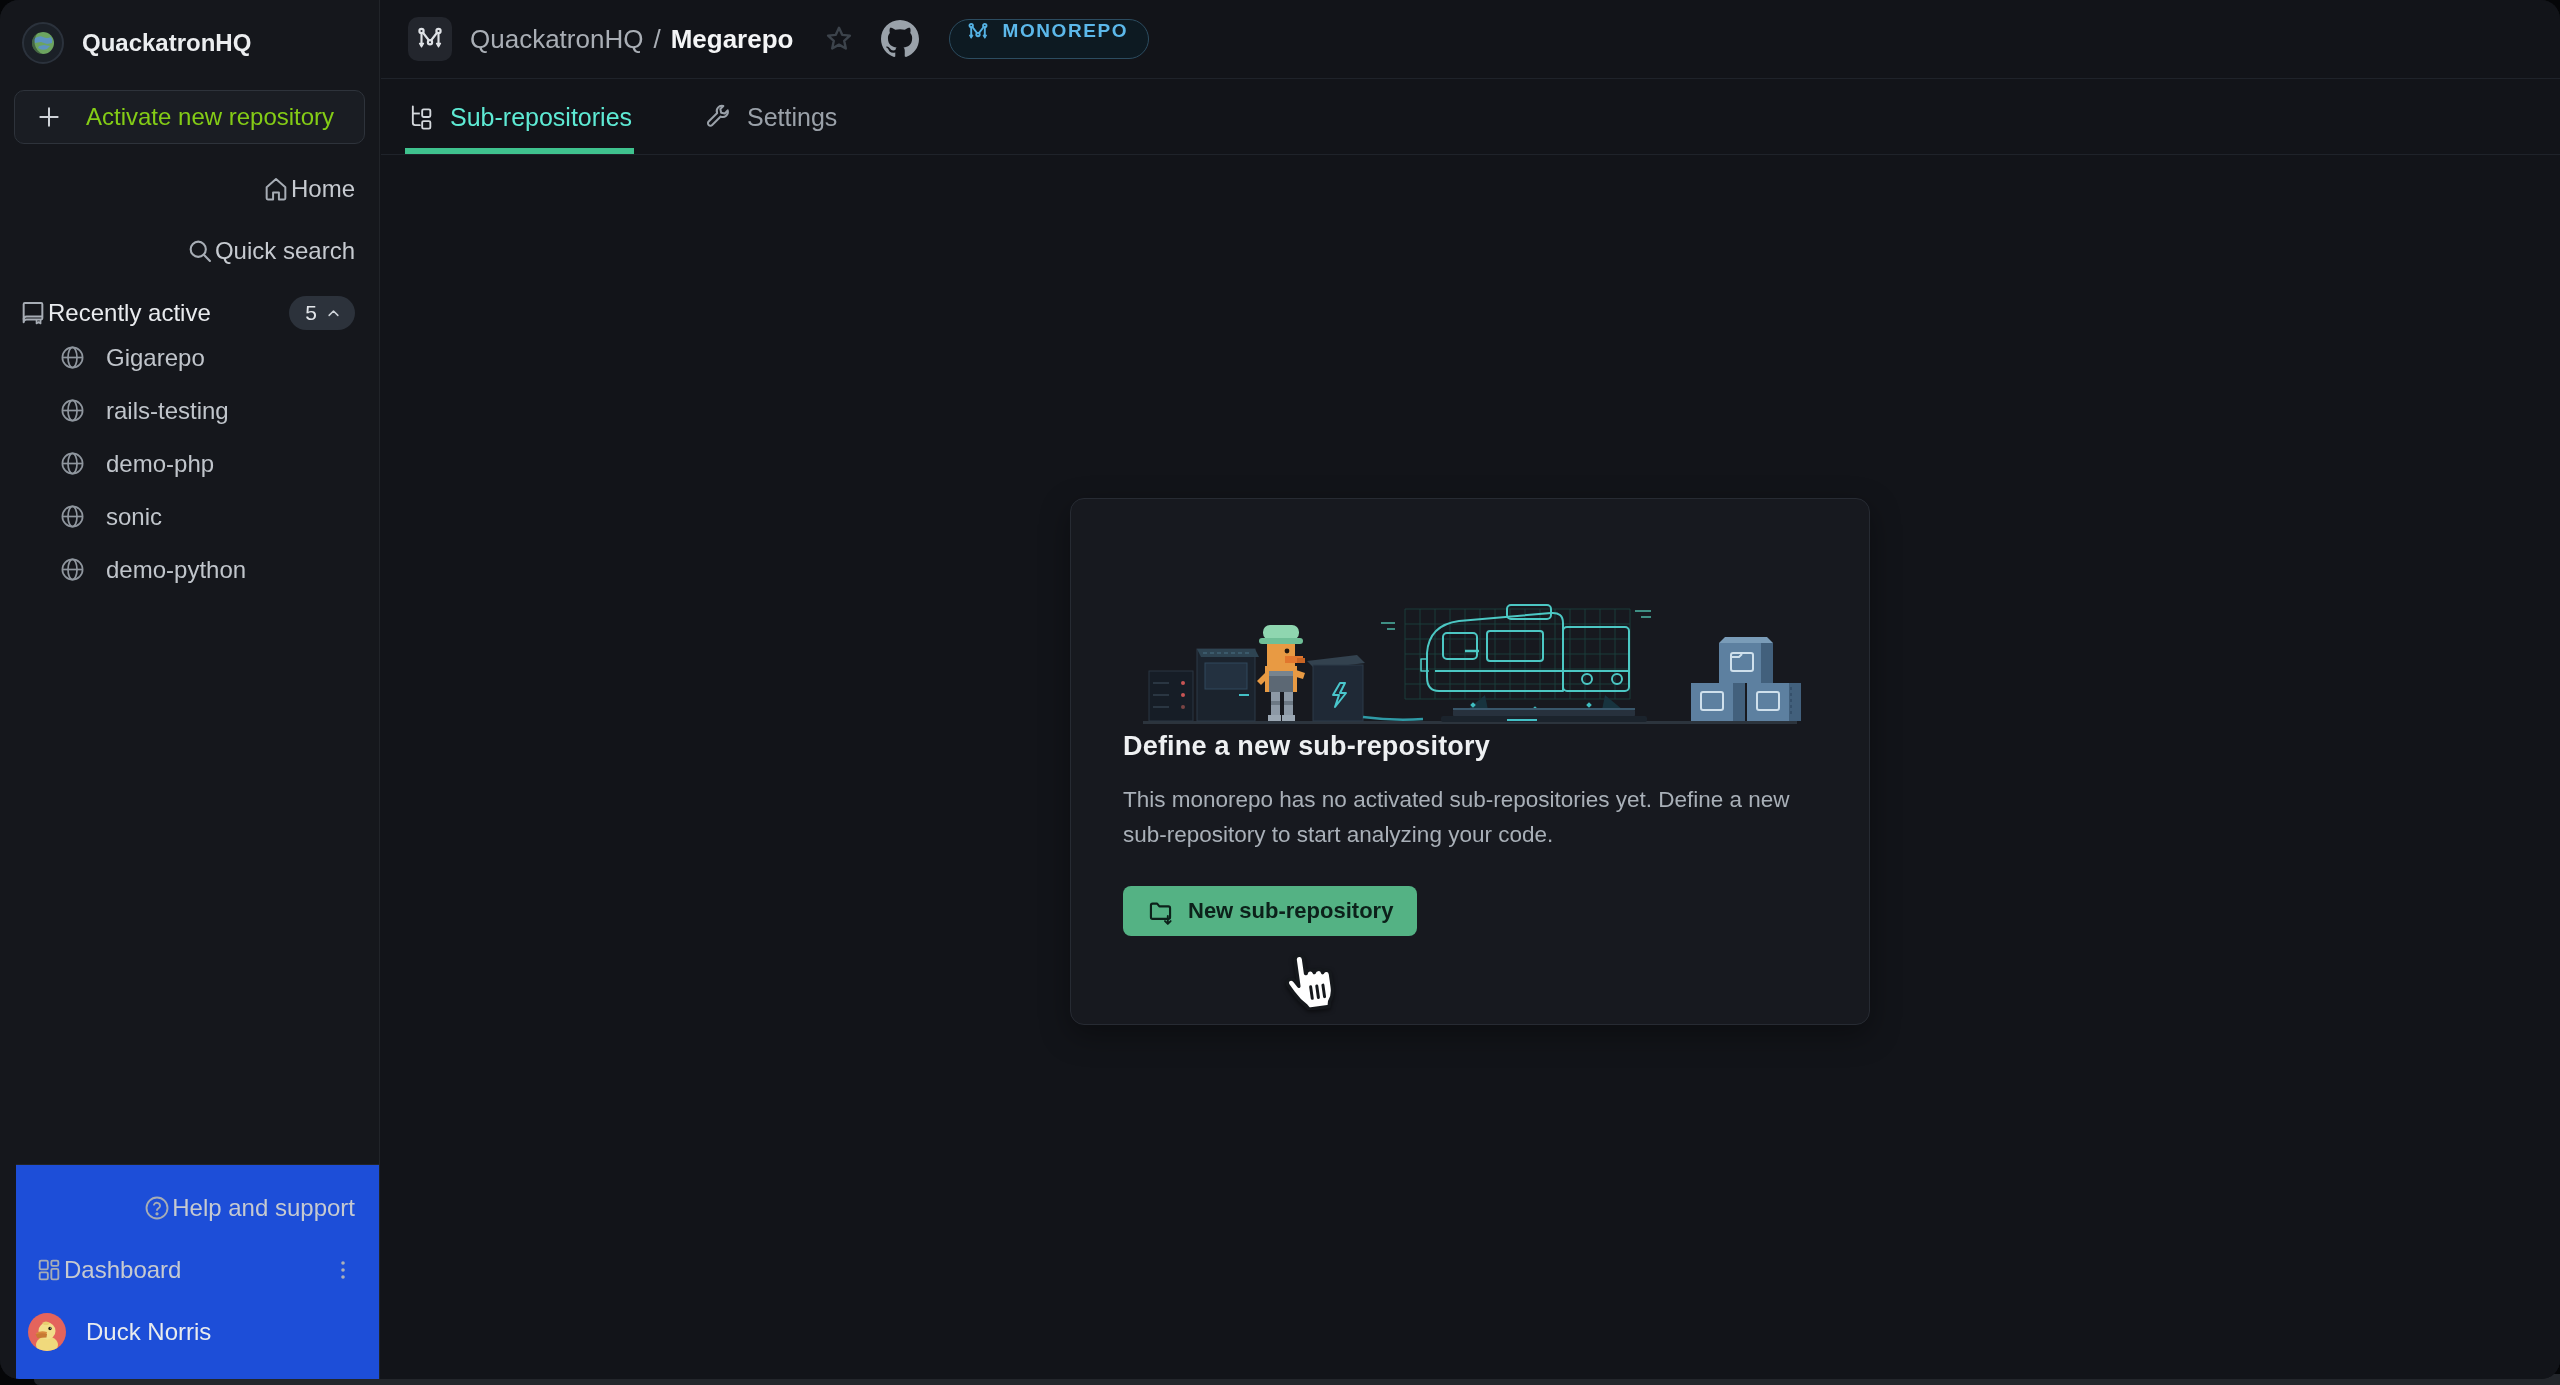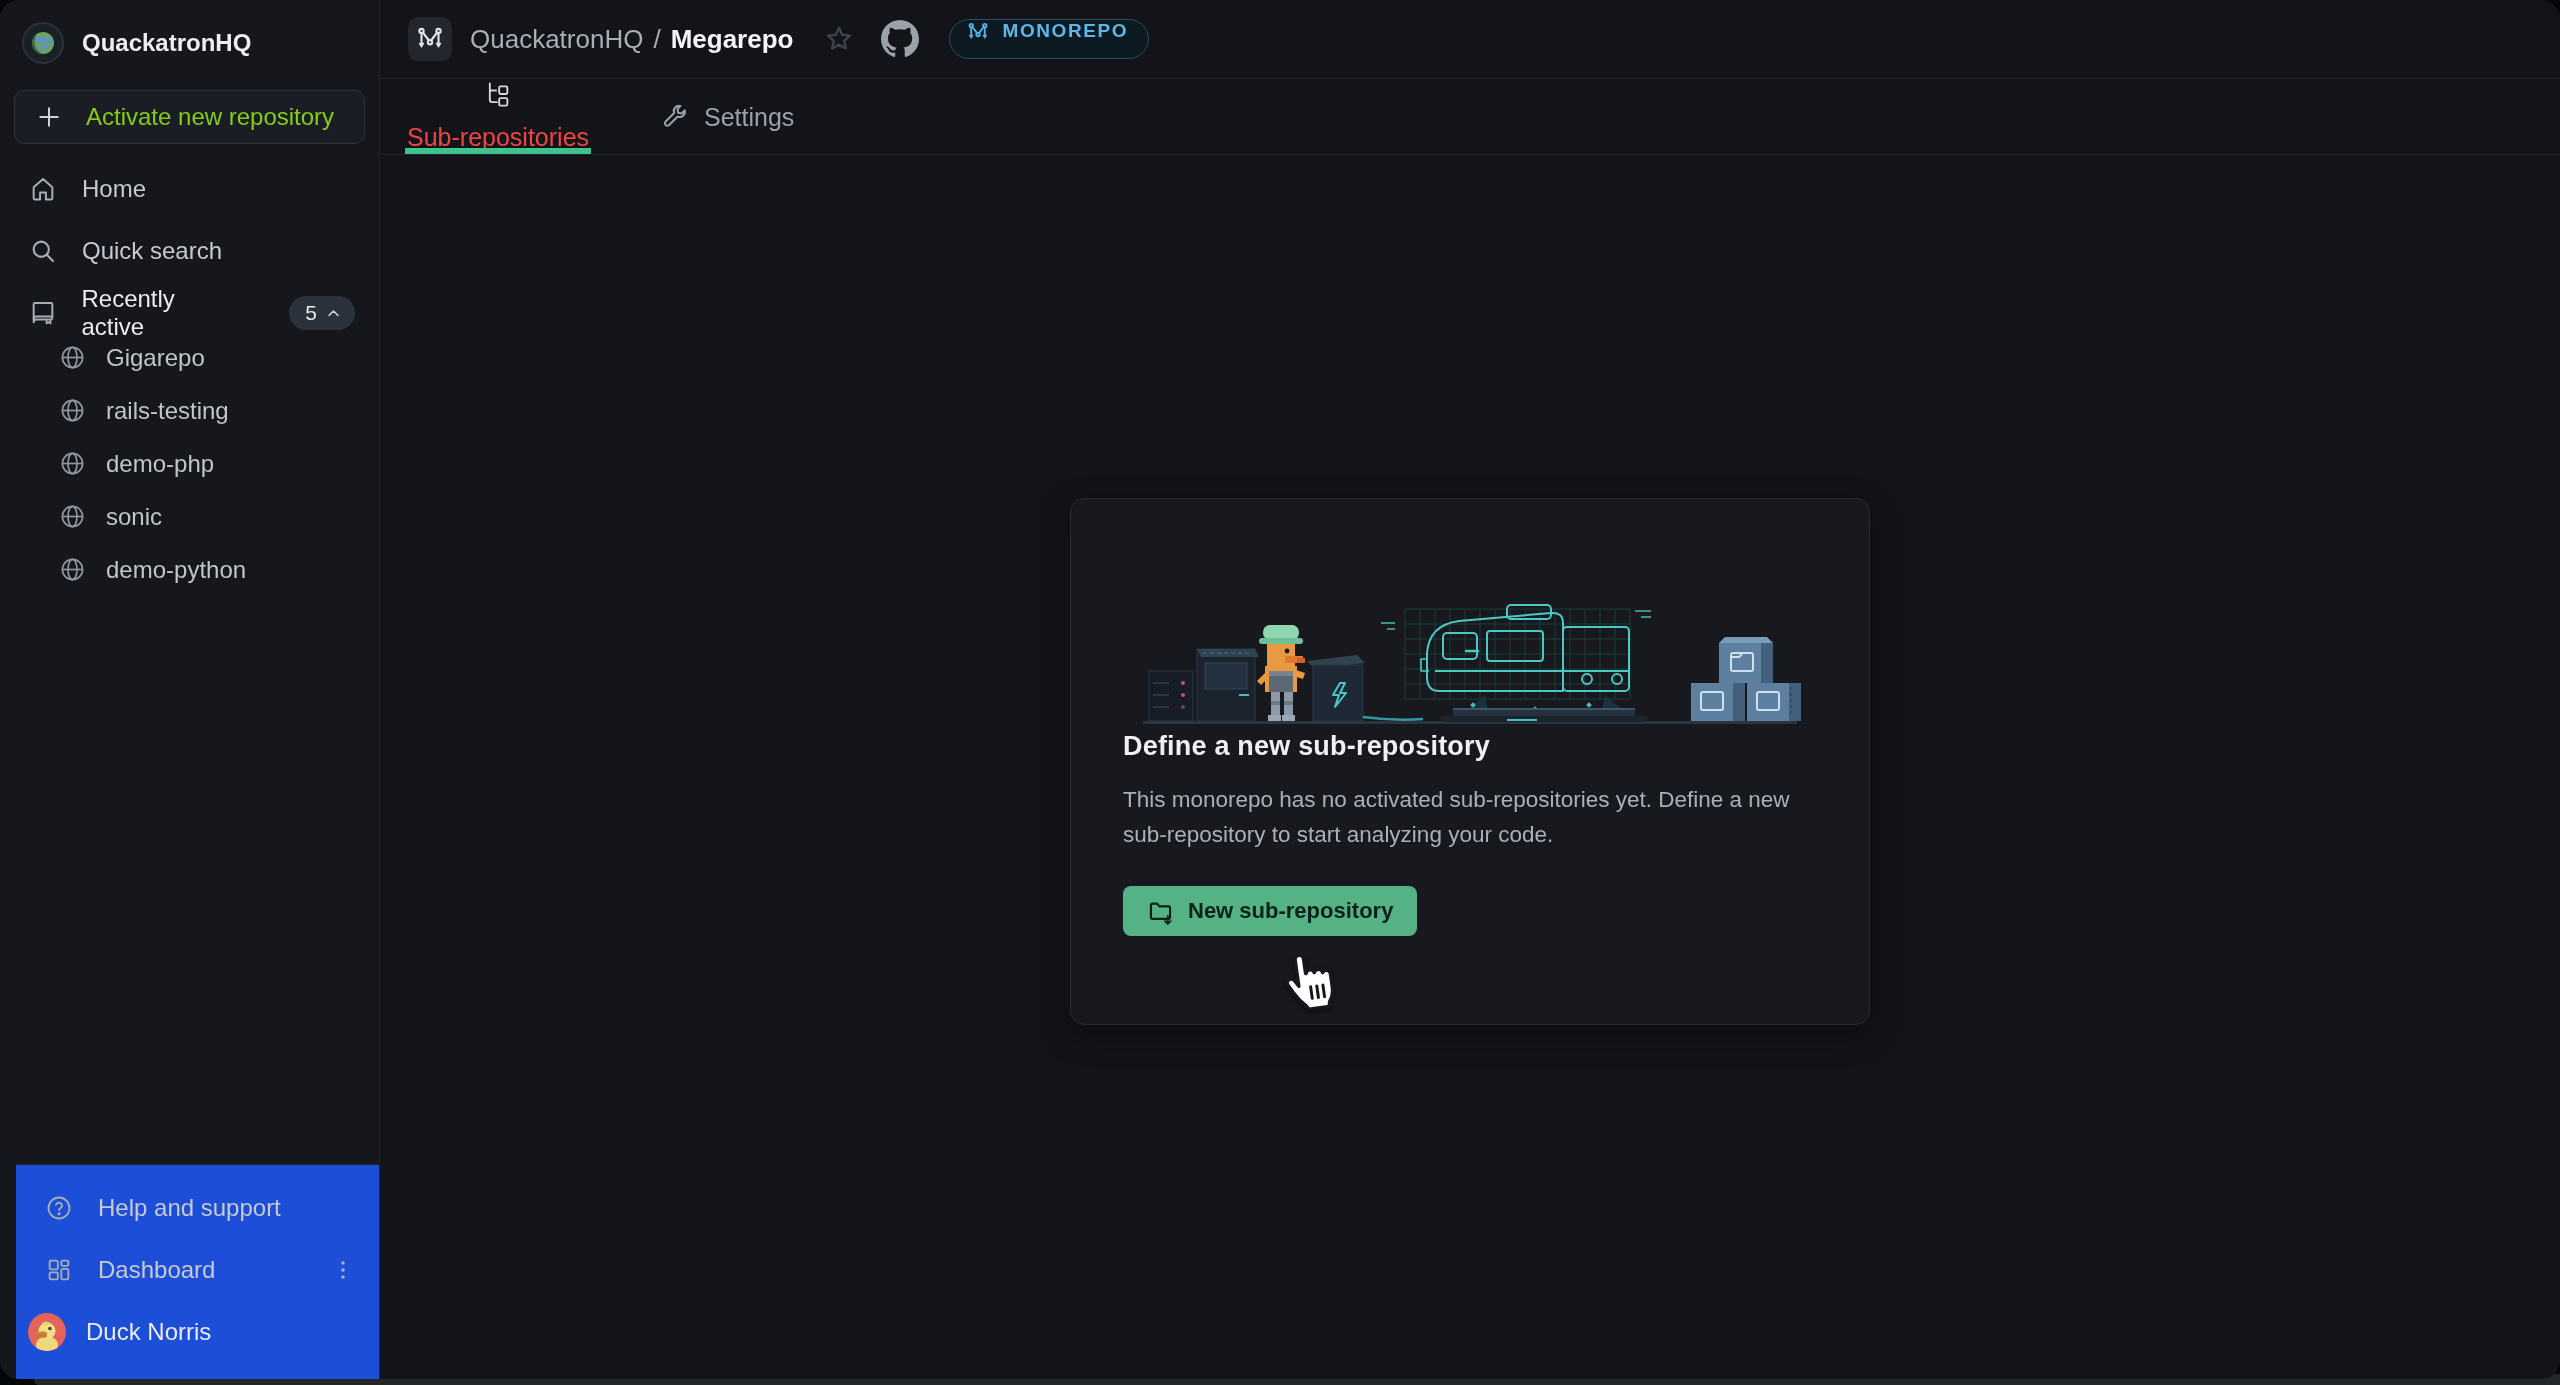--- a/index.html
+++ b/index.html
@@ -18,22 +18,22 @@
   .org-row { display:flex; align-items:center; gap:18px; padding:22px 0 0 22px; }
   .org-avatar { width:42px; height:42px; border-radius:50%; background:#1b2027;
     border:2px solid #2b323c; display:flex; align-items:center; justify-content:center; }
   .org-name { font-size:24px; font-weight:700; color:#eceef0; }
 
   .activate-btn { margin:26px 14px 0 14px; height:54px; border:1px solid #2e333b;
     background:#1a1d23; border-radius:10px; display:flex; align-items:center; gap:24px;
     padding-left:21px; color:#84cc16; font-size:24px; cursor:pointer; }
 
   .nav { margin-top:14px; }
-  .nav-item { height:62px; display:flex; align-items:center; padding:0 24px 0 28px;
-    gap:24px; font-size:24px; color:#c6cad0; cursor:pointer; }
+  .nav-item { height:62px; display:flex; align-items:center; padding:0 24px 0 18px;
+    font-size:24px; color:#c6cad0; cursor:pointer;justify-content:flex-end; }
   .nav-item .ic { width:30px; display:flex; justify-content:center; color:#a7adb5; }
   .nav-item.bright { color:#e9ebee; }
   .spacer { flex:1; }
   .count-badge { background:#2c323b; border-radius:999px; height:34px;
     padding:0 14px 0 16px; display:flex; align-items:center; gap:9px;
     color:#e3e6ea; font-size:21px; cursor:pointer; }
 
   .repo-item { height:53px; display:flex; padding-left:58px;
     gap:20px; font-size:24px; color:#c0c5cb; cursor:pointer; }
   .repo-item .ic { width:28px; display:flex; justify-content:center; color:#8f969e; }
@@ -59,21 +59,21 @@
   .mono-badge { margin-left:30px; height:40px; border:1.5px solid #2c4c60;
     background:#0d1a22; border-radius:999px; padding:0 20px 0 16px; display:flex;
     align-items:flex-start; gap:12px; color:#5cb8ea; font-size:19px; font-weight:700;
     letter-spacing:1.6px; }
 
   
   .tabs { position:absolute; left:381px; right:0; top:80px; height:75px;
     border-bottom:1px solid #1f232a; display:flex; background:#121419; }
   .tab { position:relative; height:100%; display:flex; align-items:center; gap:15px;
     font-size:25px; cursor:pointer; }
-  .tab.active { color:#ef4444; margin-left:26px;flex-direction:column; }
+  .tab.active { color:#5eead4; margin-left:26px; }
   .tab.active::after { content:''; position:absolute; left:-2px; right:-2px; bottom:0;
     height:6px; background:#3fc28e; }
   .tab.idle { color:#9aa1a9; margin-left:72px; }
 
   
   .main { position:absolute; left:381px; right:0; top:156px; bottom:0; background:#121419; }
   .card { position:absolute; left:689px; top:342px; width:800px; height:527px;
     background:#17191f; border:1px solid #272b33; border-radius:14px;
     box-shadow:0 10px 30px rgba(0,0,0,.35); padding:0 52px; }
   .illu { margin-top:100px; display:flex; justify-content:center; }

